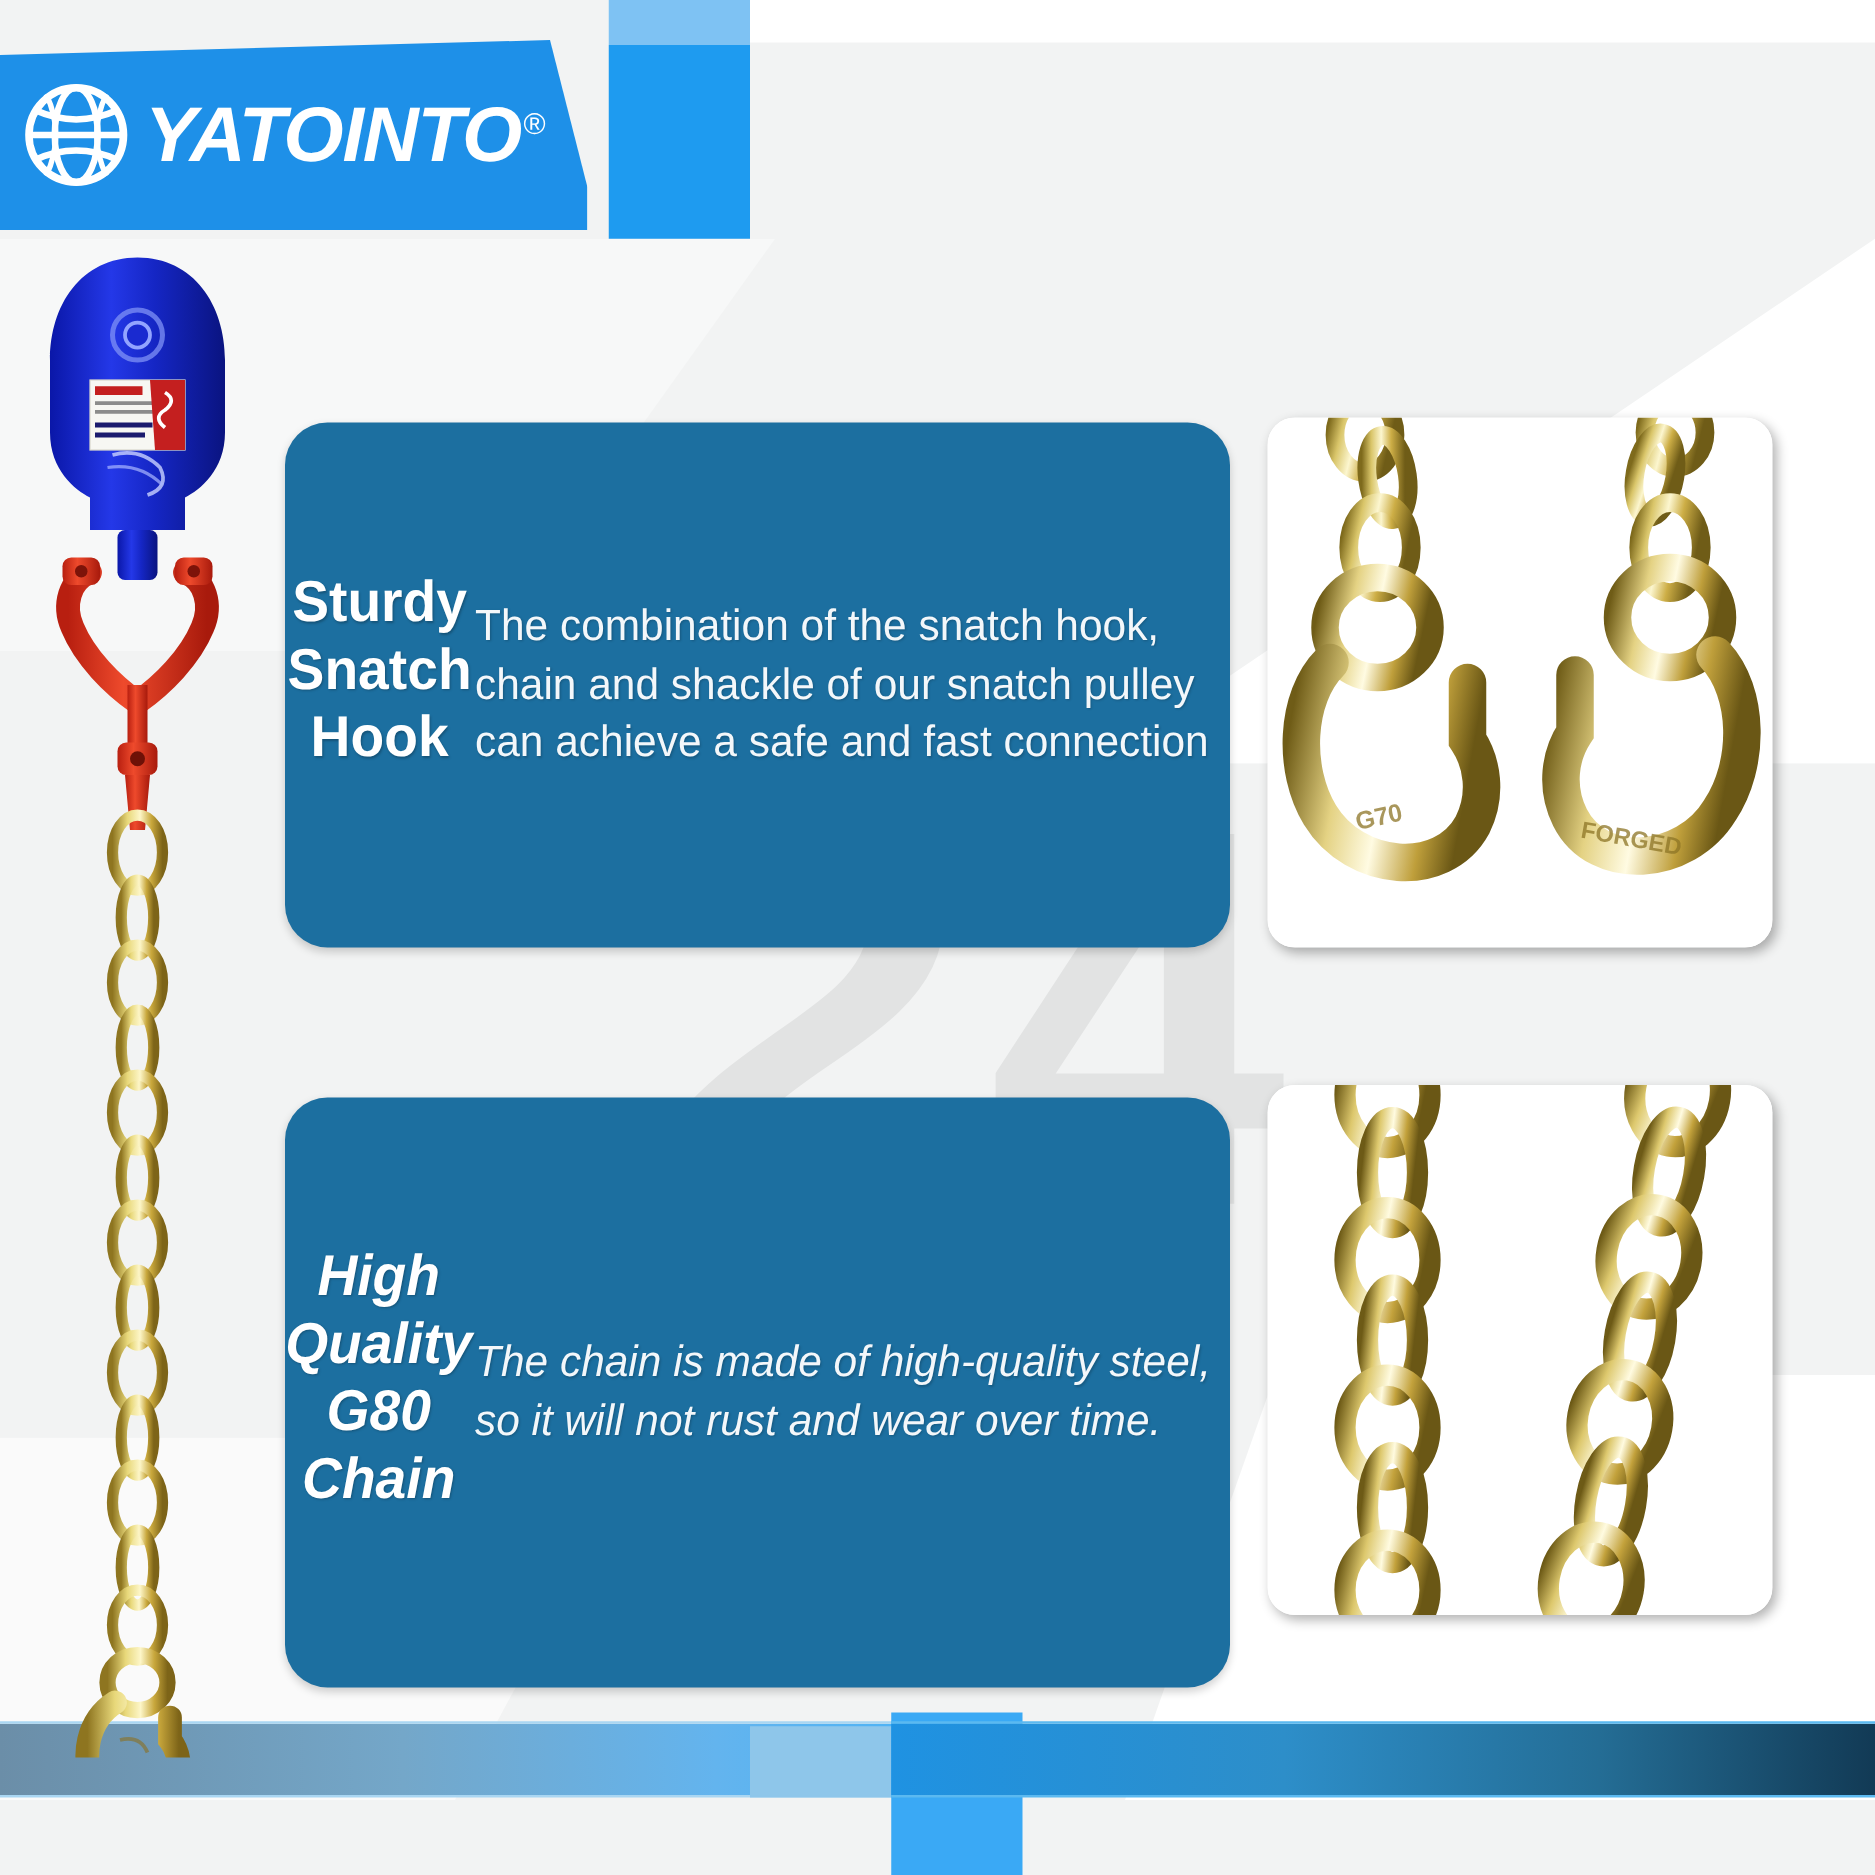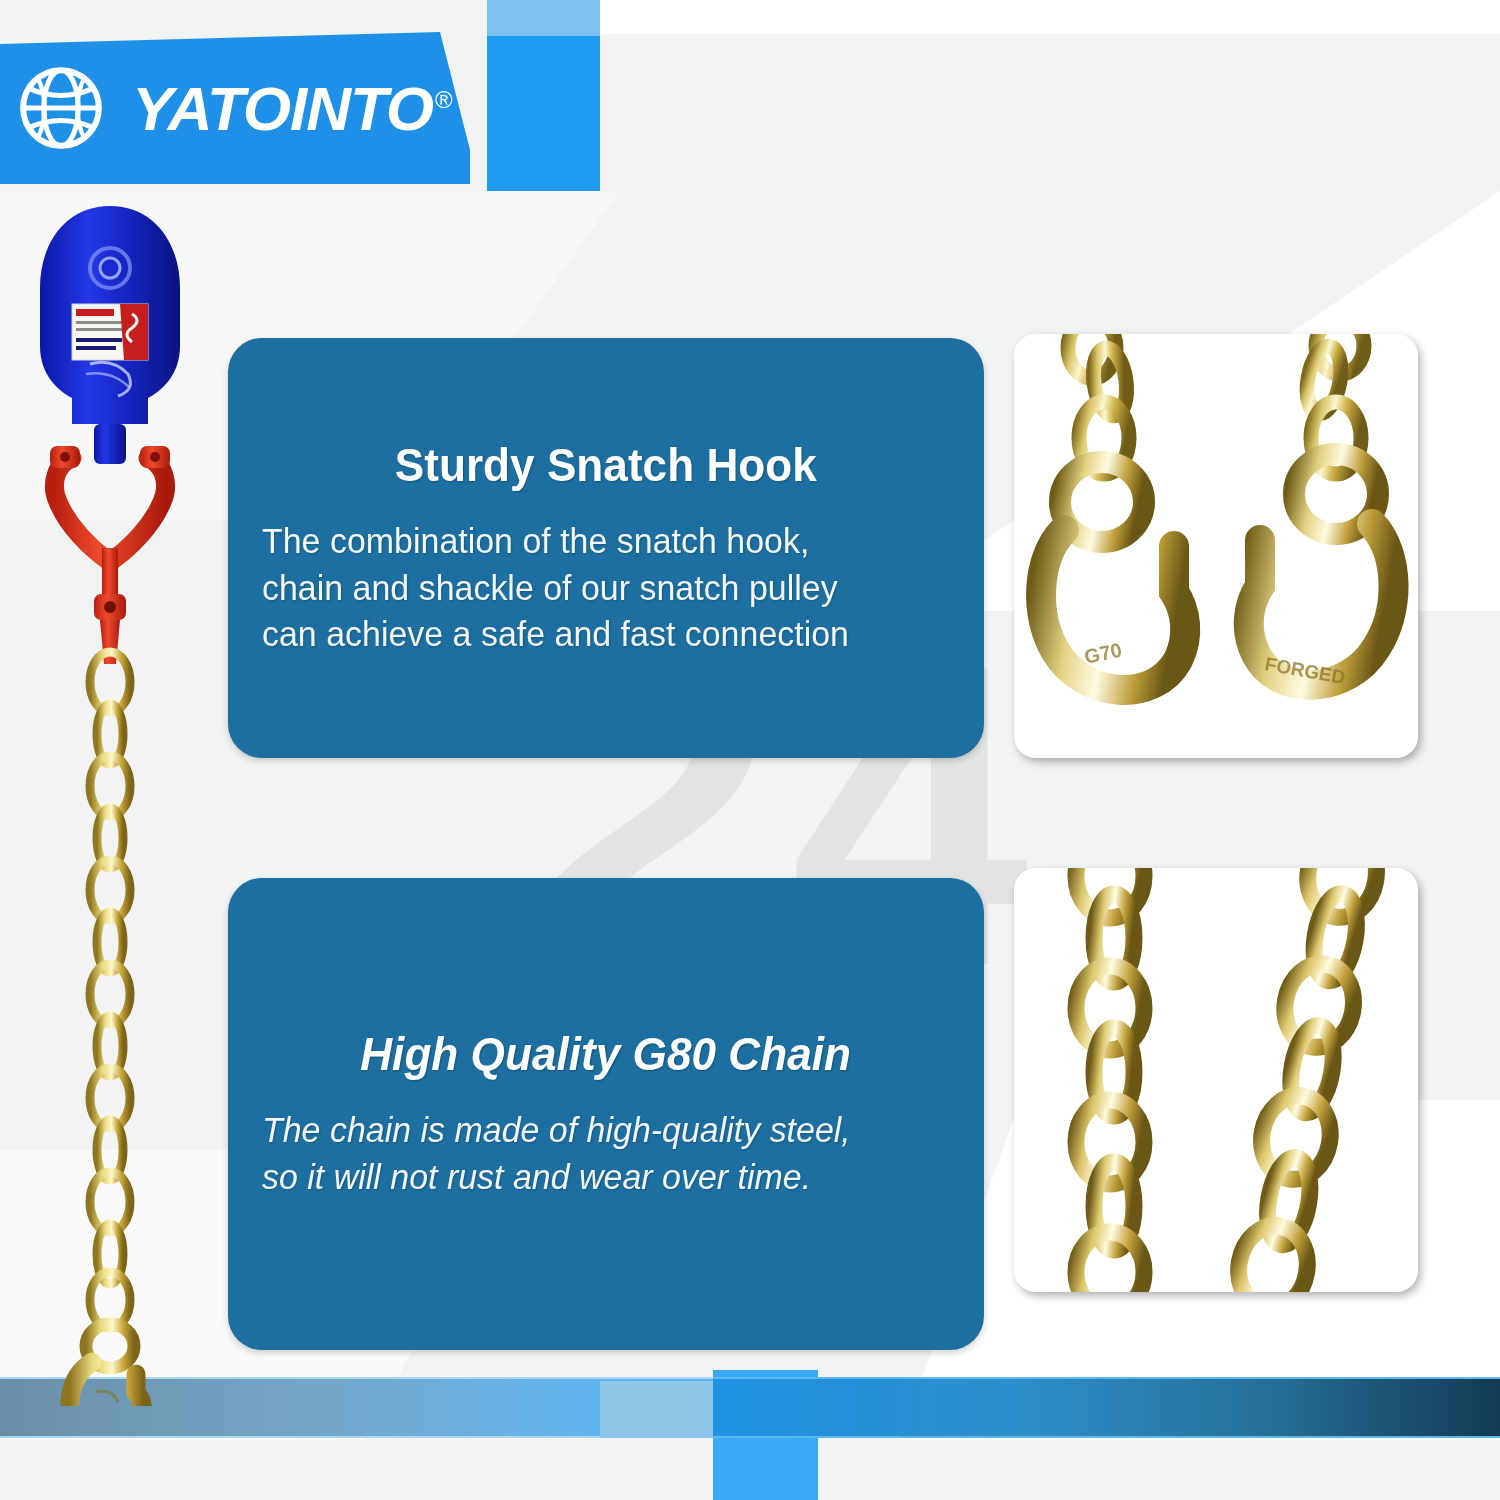--- a/index.html
+++ b/index.html
@@ -27,21 +27,21 @@
   .logo-banner{
     position:absolute;left:0;top:32px;width:470px;height:152px;
     background:#1e90e8;
     clip-path:polygon(0 12px,440px 0,470px 118px,470px 152px,0 152px);
     display:flex;align-items:center;
     z-index:8;
   }
   .globe{margin-left:18px;width:86px;height:86px;flex:0 0 86px;}
   .logo-text{
     color:#ffffff;font-style:italic;font-weight:bold;
-    font-size:62px;letter-spacing:-1px;margin-left:28px;
+    font-size:62px;letter-spacing:-1px;margin-left:12px;
     position:relative;
   }
   .logo-reg{
     font-size:24px;font-style:normal;vertical-align:super;
     margin-left:2px;font-weight:normal;
   }
 
   .hdr-tab{
     position:absolute;left:487px;top:0;width:113px;height:36px;
     background:#7ec2f3;z-index:6;
@@ -90,21 +90,21 @@
     background:#8ec6ea;z-index:6;
   }
 
   
   .card{
     position:absolute;
     background:#1c6fa0;
     border-radius:34px;
     box-shadow:0 3px 7px rgba(0,0,0,.18);
     z-index:10;
-    display:flex;flex-direction:column;
+    display:flex;flex-direction:row;
     align-items:center;justify-content:center;
     box-sizing:border-box;
     padding:26px 34px;
   }
   .card-title{
     color:#ffffff;font-weight:bold;font-size:46px;
     letter-spacing:0px;margin:0 0 26px 0;text-align:center;
     transform:scaleX(0.96);
     text-shadow:1px 1px 2px rgba(0,0,0,.25);
   }

